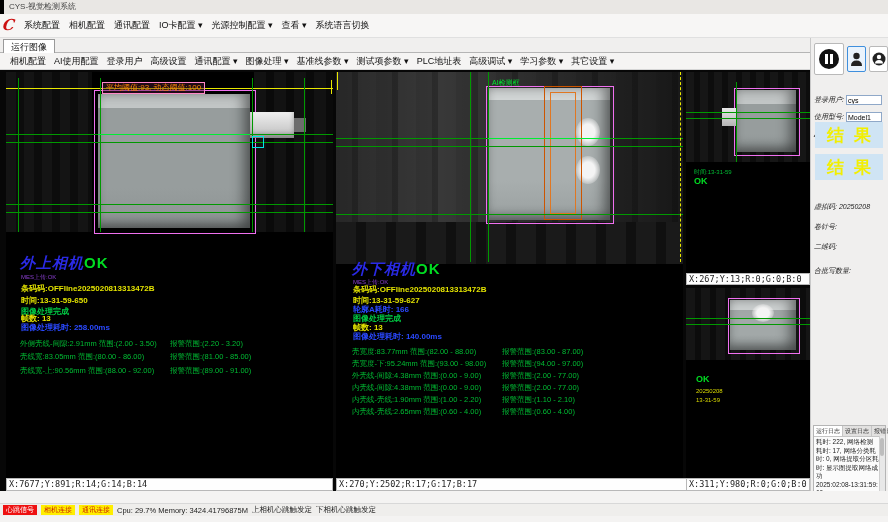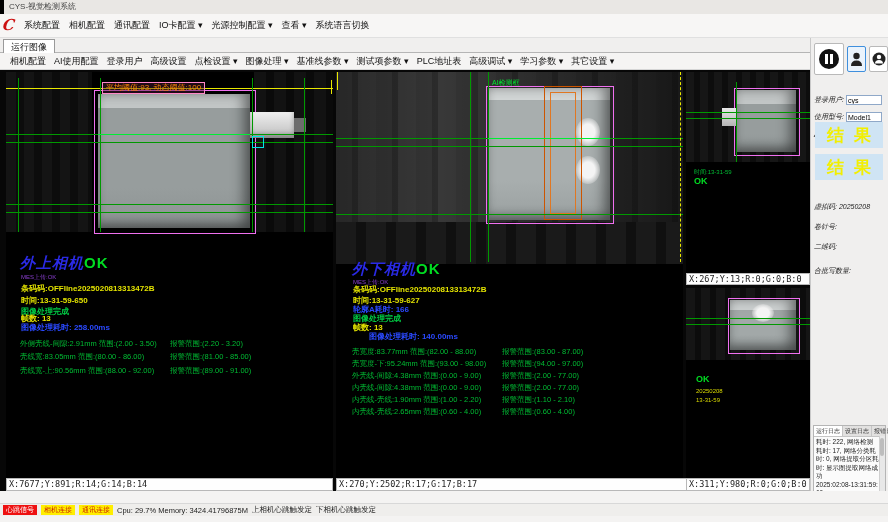--- a/index.html
+++ b/index.html
@@ -102,21 +102,21 @@
   <div id="tabrow" class="abs">
     <span class="tab">运行图像</span>
   </div>
 
   <div id="toolbar" class="abs">
 
   <span class="tool-item">相机配置</span>
       <span class="tool-item">AI使用配置</span>
       <span class="tool-item">登录用户</span>
       <span class="tool-item">高级设置</span>
-      <span class="tool-item">点检设置 ▾</span>
+      <span class="tool-item">通讯配置 ▾</span>
       <span class="tool-item">图像处理 ▾</span>
       <span class="tool-item">基准线参数 ▾</span>
       <span class="tool-item">测试项参数 ▾</span>
       <span class="tool-item">PLC地址表</span>
       <span class="tool-item">高级调试 ▾</span>
       <span class="tool-item">学习参数 ▾</span>
       <span class="tool-item">其它设置 ▾</span>
     </div>
 
   <div id="workspace" class="abs"></div>
@@ -200,21 +200,21 @@
 
     <div class="cam-title" style="left:16px;top:188px;">
       <span>外下相机</span><span class="cam-ok">OK</span>
     </div>
     <div class="mes" style="left:17px;top:206px;">MES上传:OK</div>
     <div class="t-y" style="left:17px;top:212px;">条码码:OFFline2025020813313472B</div>
     <div class="t-y" style="left:17px;top:223px;">时间:13-31-59-627</div>
     <div class="t-b" style="left:17px;top:232px;">轮廓A耗时: 166</div>
     <div class="t-g" style="left:17px;top:241px;">图像处理完成</div>
     <div class="t-y" style="left:17px;top:250px;">帧数: 13</div>
-    <div class="t-b" style="left:33px;top:259px;">图像处理耗时: 140.00ms</div>
+    <div class="t-b" style="left:17px;top:259px;">图像处理耗时: 140.00ms</div>
     <div class="measure-rows" style="left:16px;top:275px;width:320px;">
 
         <div class="mrow">
           <span class="mval">壳宽度:83.77mm 范围:(82.00 - 88.00)</span>
           <span class="malarm">报警范围:(83.00 - 87.00)</span>
         </div>
 
         <div class="mrow">
           <span class="mval">壳宽度-下:95.24mm 范围:(93.00 - 98.00)</span>
           <span class="malarm">报警范围:(94.00 - 97.00)</span>

